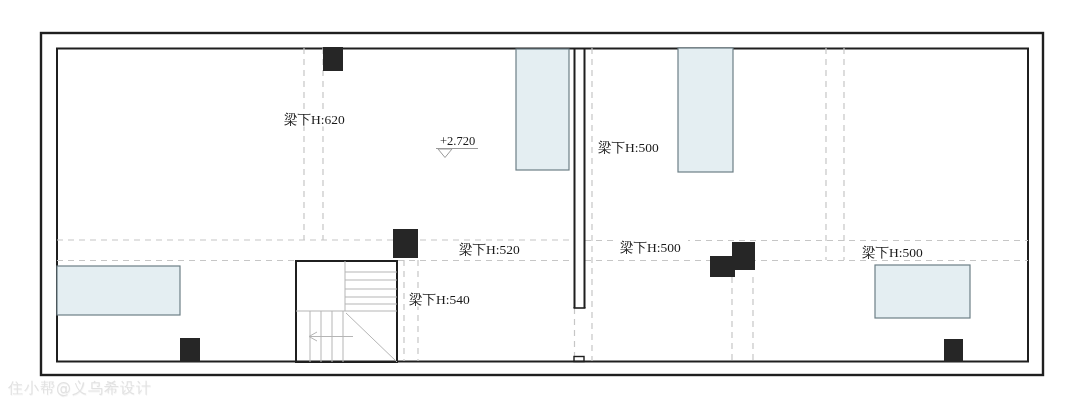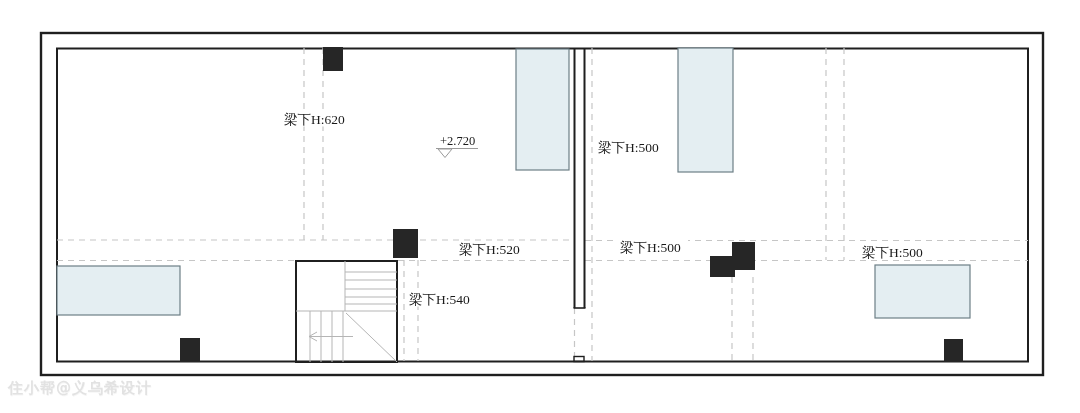--- a/index.html
+++ b/index.html
@@ -16,21 +16,21 @@
   .stair-line{stroke:var(--stair,#b5b5b5);stroke-width:1;fill:none;}
   .col{fill:var(--column,#262626);stroke:none;}
   .panel{fill:var(--panel_fill,#e4eef2);stroke:var(--panel_stroke,#6d7f86);stroke-width:1.2;}
   .lbl{font-size:13.5px;fill:var(--label,#1a1a1a);}
   .lbl-small{font-size:12.5px;fill:var(--label,#1a1a1a);}
   .mask{fill:#ffffff;stroke:none;}
   .lvl{stroke:#9a9a9a;stroke-width:1;fill:none;}
   .watermark{
     position:absolute;left:8px;top:379px;
     font-family:"DejaVu Sans","Liberation Sans",sans-serif;
-    font-size:15px;font-weight:bold;letter-spacing:1px;
+    font-size:15px;font-weight:normal;letter-spacing:1px;
     color:var(--watermark,#e3e3e3);
     text-shadow:0.5px 0.5px 0 #f6f6f6;
     user-select:none;
   }
 </style>
 </head>
 <body>
 
 <div class="stage">
   <svg width="1080" height="413" viewBox="0 0 1080 413">

